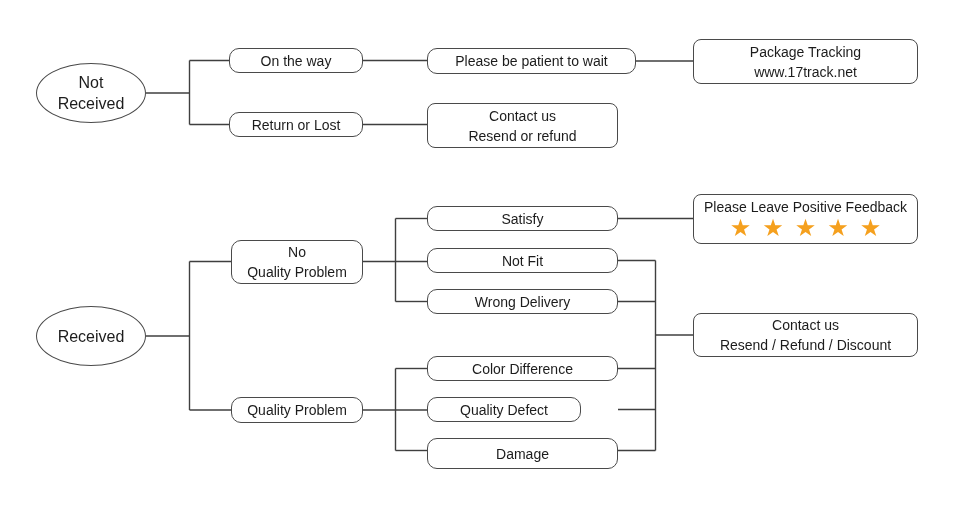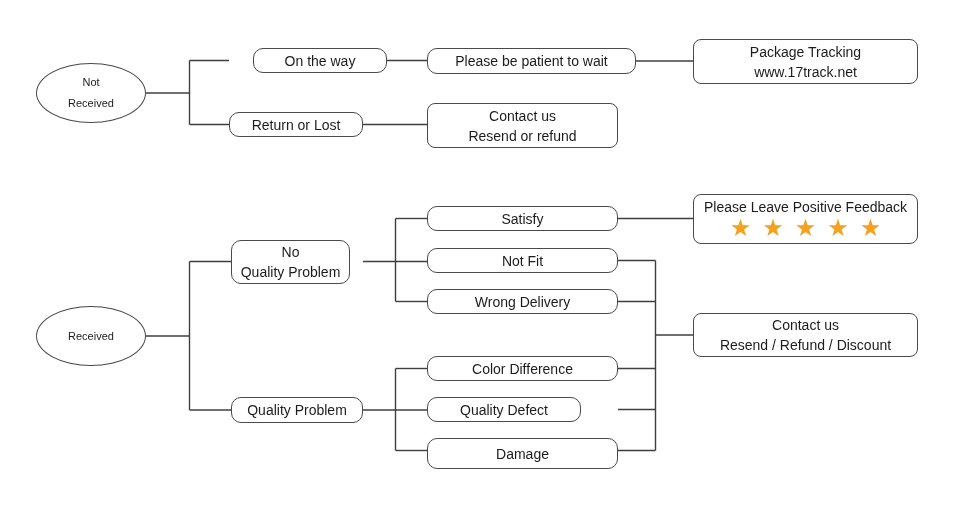--- a/index.html
+++ b/index.html
@@ -23,21 +23,21 @@
     align-items:center;
     justify-content:center;
     text-align:center;
     font-size:14px;
     line-height:20px;
     white-space:nowrap;
   }
   .node.big{border-radius:8px;}
   .ellipse{
     border-radius:50%;
-    font-size:11px;
+    font-size:16px;
     line-height:21px;
     justify-content:center;
   }
   .stars{
     display:flex;
     gap:11px;
     margin-top:1px;
     align-items:center;
     justify-content:center;
   }
@@ -86,21 +86,21 @@
     <path d="M618,450.5 H655.5"></path>
     <path d="M655.5,260.5 V450.5"></path>
     <path d="M655.5,335 H693"></path>
   </svg>
 
   <div class="node ellipse" style="left:36px;top:63px;width:110px;height:60px;">
     <span>Not</span>
     <span>Received</span>
   </div>
 
-  <div class="node" style="left:229px;top:48px;width:134px;height:25px;margin-left:24px;">
+  <div class="node" style="left:229px;top:48px;width:134px;height:25px;">
     <span>On the way</span>
   </div>
 
   <div class="node" style="left:427px;top:48px;width:209px;height:26px;">
     <span>Please be patient to wait</span>
   </div>
 
   <div class="node big" style="left:693px;top:39px;width:225px;height:45px;">
     <span>Package Tracking</span>
     <span>www.17track.net</span>
@@ -112,21 +112,21 @@
 
   <div class="node big" style="left:427px;top:103px;width:191px;height:45px;">
     <span>Contact us</span>
     <span>Resend or refund</span>
   </div>
 
   <div class="node ellipse" style="left:36px;top:306px;width:110px;height:60px;">
     <span>Received</span>
   </div>
 
-  <div class="node" style="left:231px;top:240px;width:119px;height:44px;">
+  <div class="node" style="left:231px;top:240px;width:132px;height:44px;">
     <span>No</span>
     <span>Quality Problem</span>
   </div>
 
   <div class="node" style="left:231px;top:397px;width:132px;height:26px;">
     <span>Quality Problem</span>
   </div>
 
   <div class="node" style="left:427px;top:206px;width:191px;height:25px;">
     <span>Satisfy</span>

